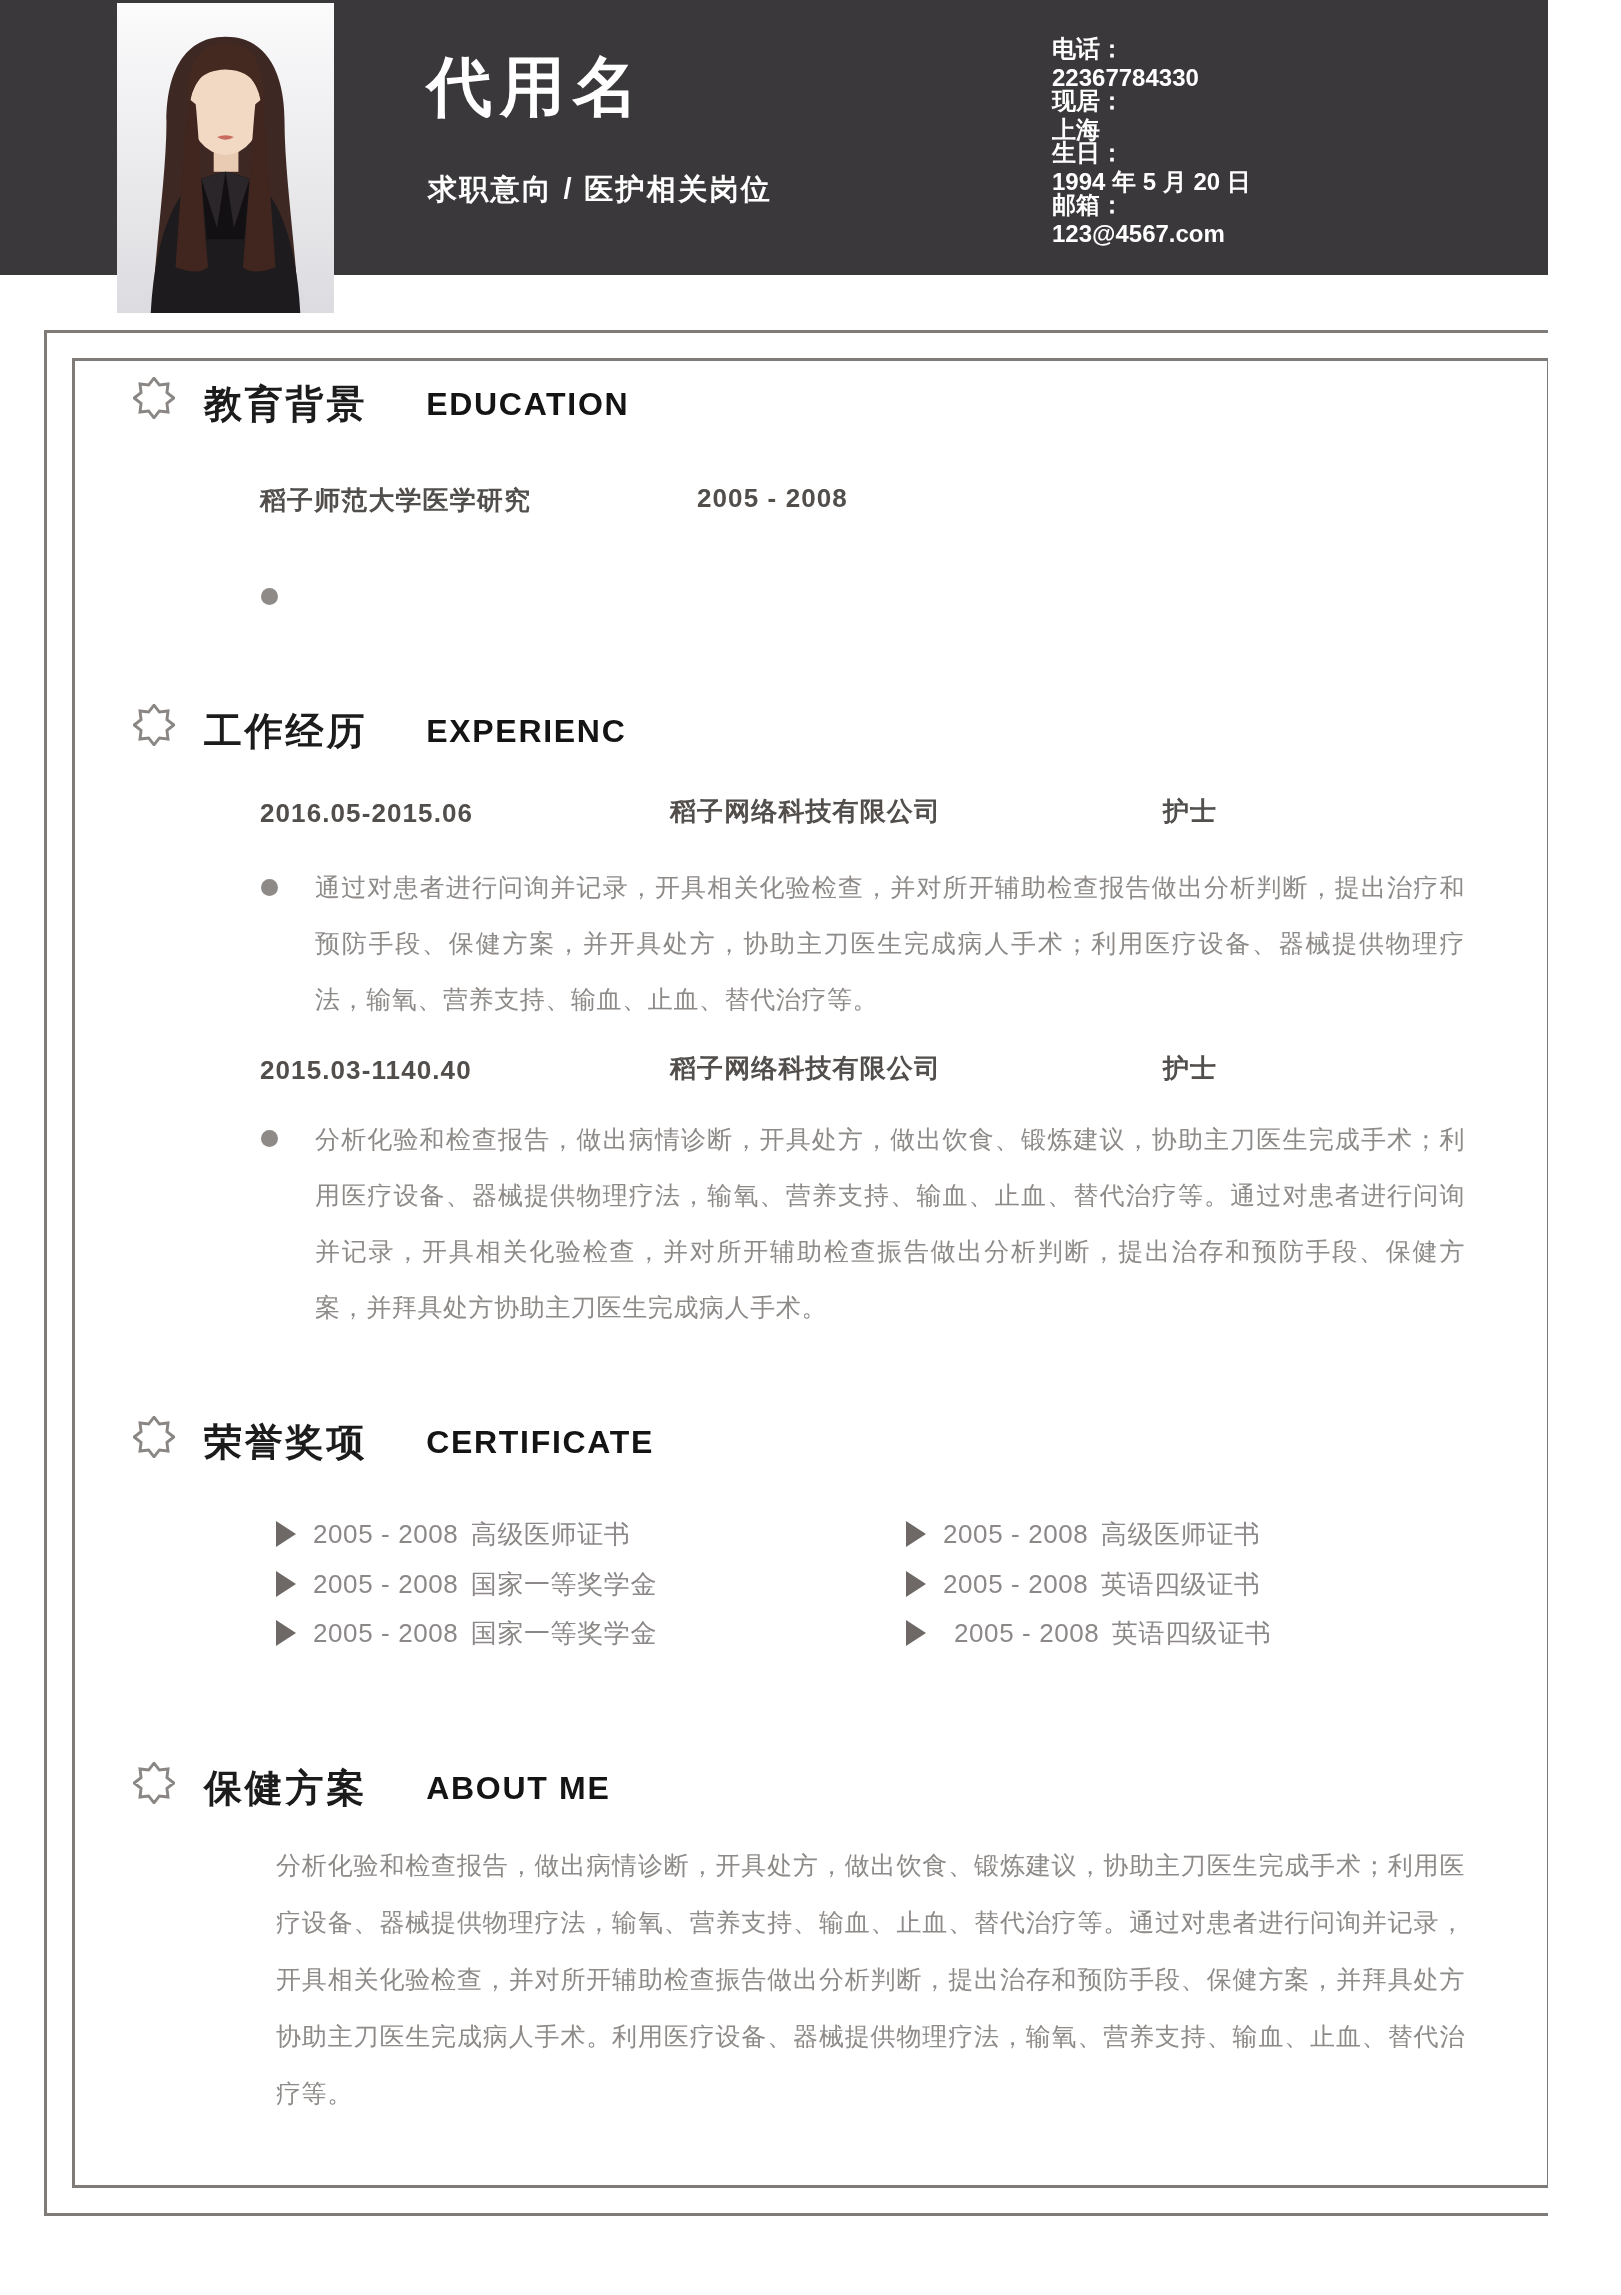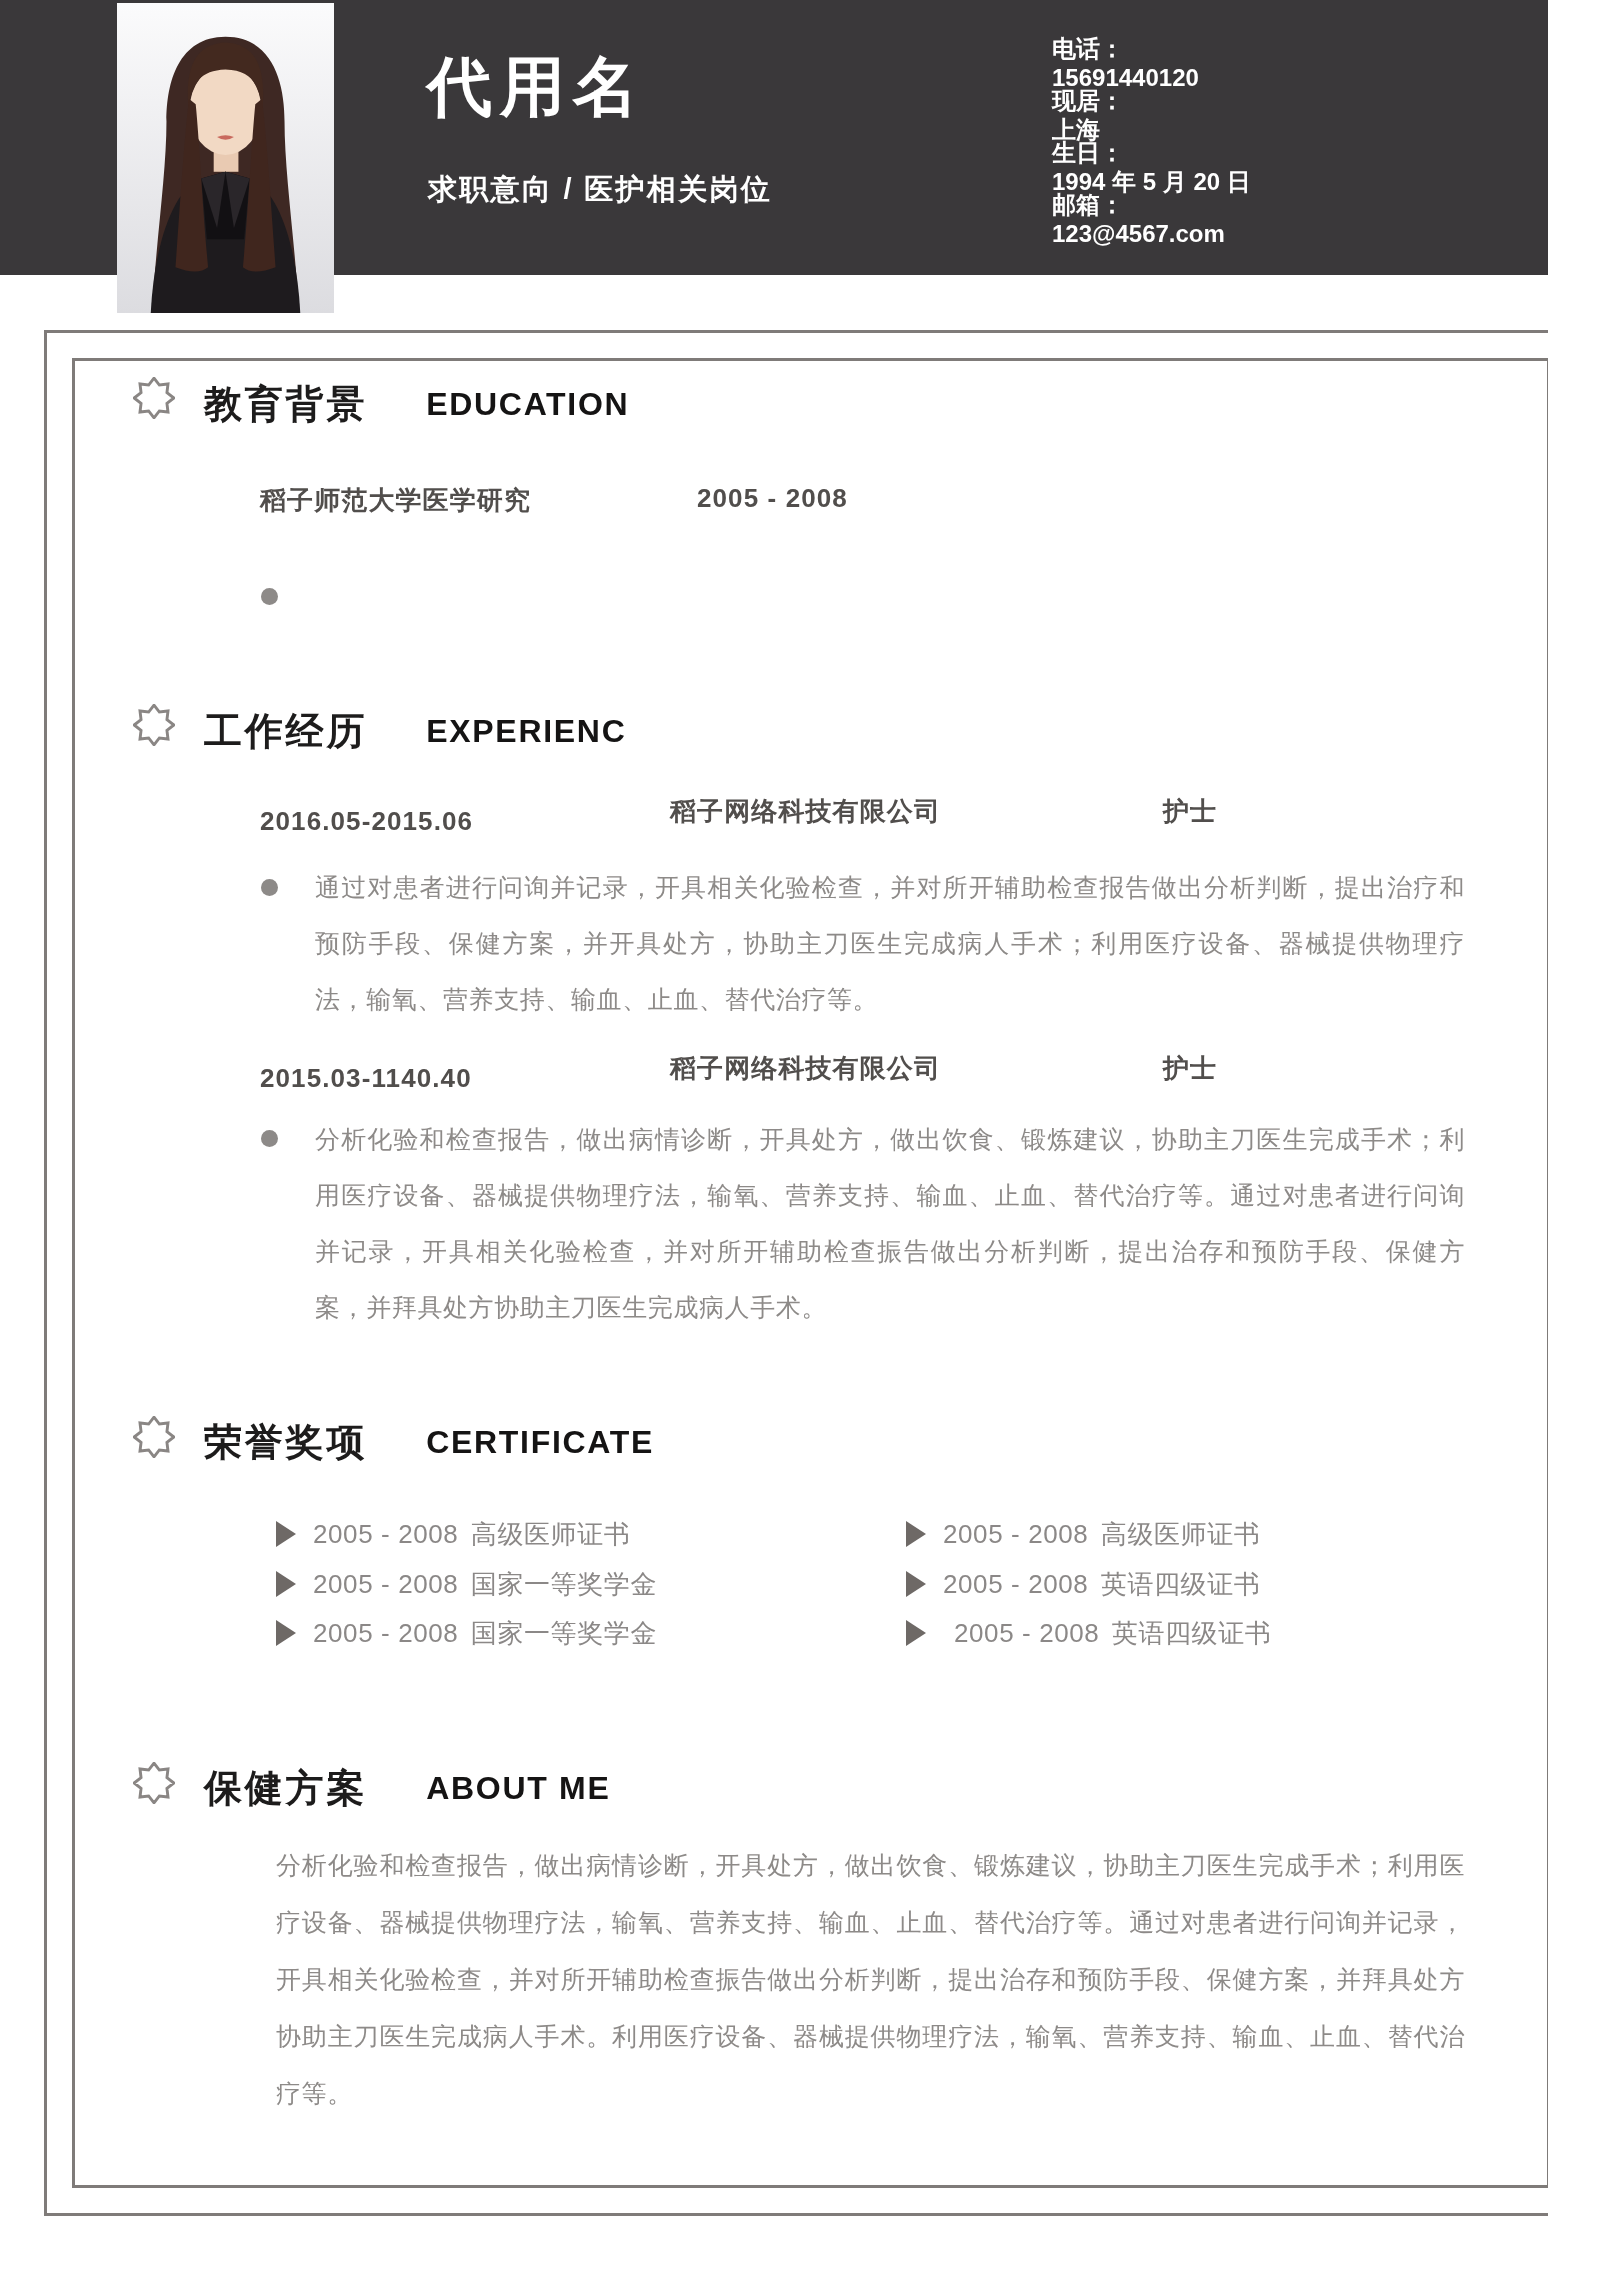--- a/index.html
+++ b/index.html
@@ -28,21 +28,21 @@
 
   
   .sec-title{position:absolute;left:204px;display:flex;align-items:center;white-space:nowrap;}
   .sec-title .zh{font-size:38px;font-weight:bold;color:#1d1c1c;letter-spacing:2.8px;line-height:43px;}
   .sec-title .en{font-size:32px;font-weight:600;color:#151414;letter-spacing:1.7px;margin-left:59px;}
   .sec-icon{position:absolute;left:133px;width:42px;height:42px;}
 
   
   .row{position:absolute;white-space:nowrap;}
   .row .strong{font-size:26px;font-weight:bold;color:#514e4c;letter-spacing:1.1px;}
-  .pos-period{position:absolute;left:260px;top:12px;}
+  .pos-period{position:absolute;left:260px;top:4px;}
   .pos-company{position:absolute;left:670px;top:0;}
   .pos-role{position:absolute;left:1163px;top:0;}
   .pos-school{position:absolute;left:260px;top:0;}
   .pos-school-period{position:absolute;left:697px;top:0;}
 
   .dot{position:absolute;width:17px;height:17px;border-radius:50%;background:#8d8a88;}
   .para{position:absolute;font-size:25px;color:#8d8a88;line-height:56px;text-align:justify;
         letter-spacing:0.6px;}
   .para-tight{position:absolute;font-size:25px;color:#8d8a88;line-height:32px;white-space:nowrap;
         letter-spacing:0.6px;}
@@ -94,21 +94,21 @@
       <path d="M258 170 C 268 260 274 360 282 470 C 256 480 236 480 224 470 C 234 360 240 240 246 180 Z" fill="#40261e"></path>
     </svg>
   </div>
 
   <div class="name">代用名</div>
   <div class="subtitle">求职意向 / 医护相关岗位</div>
 
   <div class="contact">
     <div class="contact-row">
       <span class="lab">电话：</span>
-      <span>15691440120</span>
+      <span>22367784330</span>
     </div>
     <div class="contact-row">
       <span class="lab">现居：</span>
       <span>上海</span>
     </div>
     <div class="contact-row">
       <span class="lab">生日：</span>
       <span>1994 年 5 月 20 日</span>
     </div>
     <div class="contact-row">

